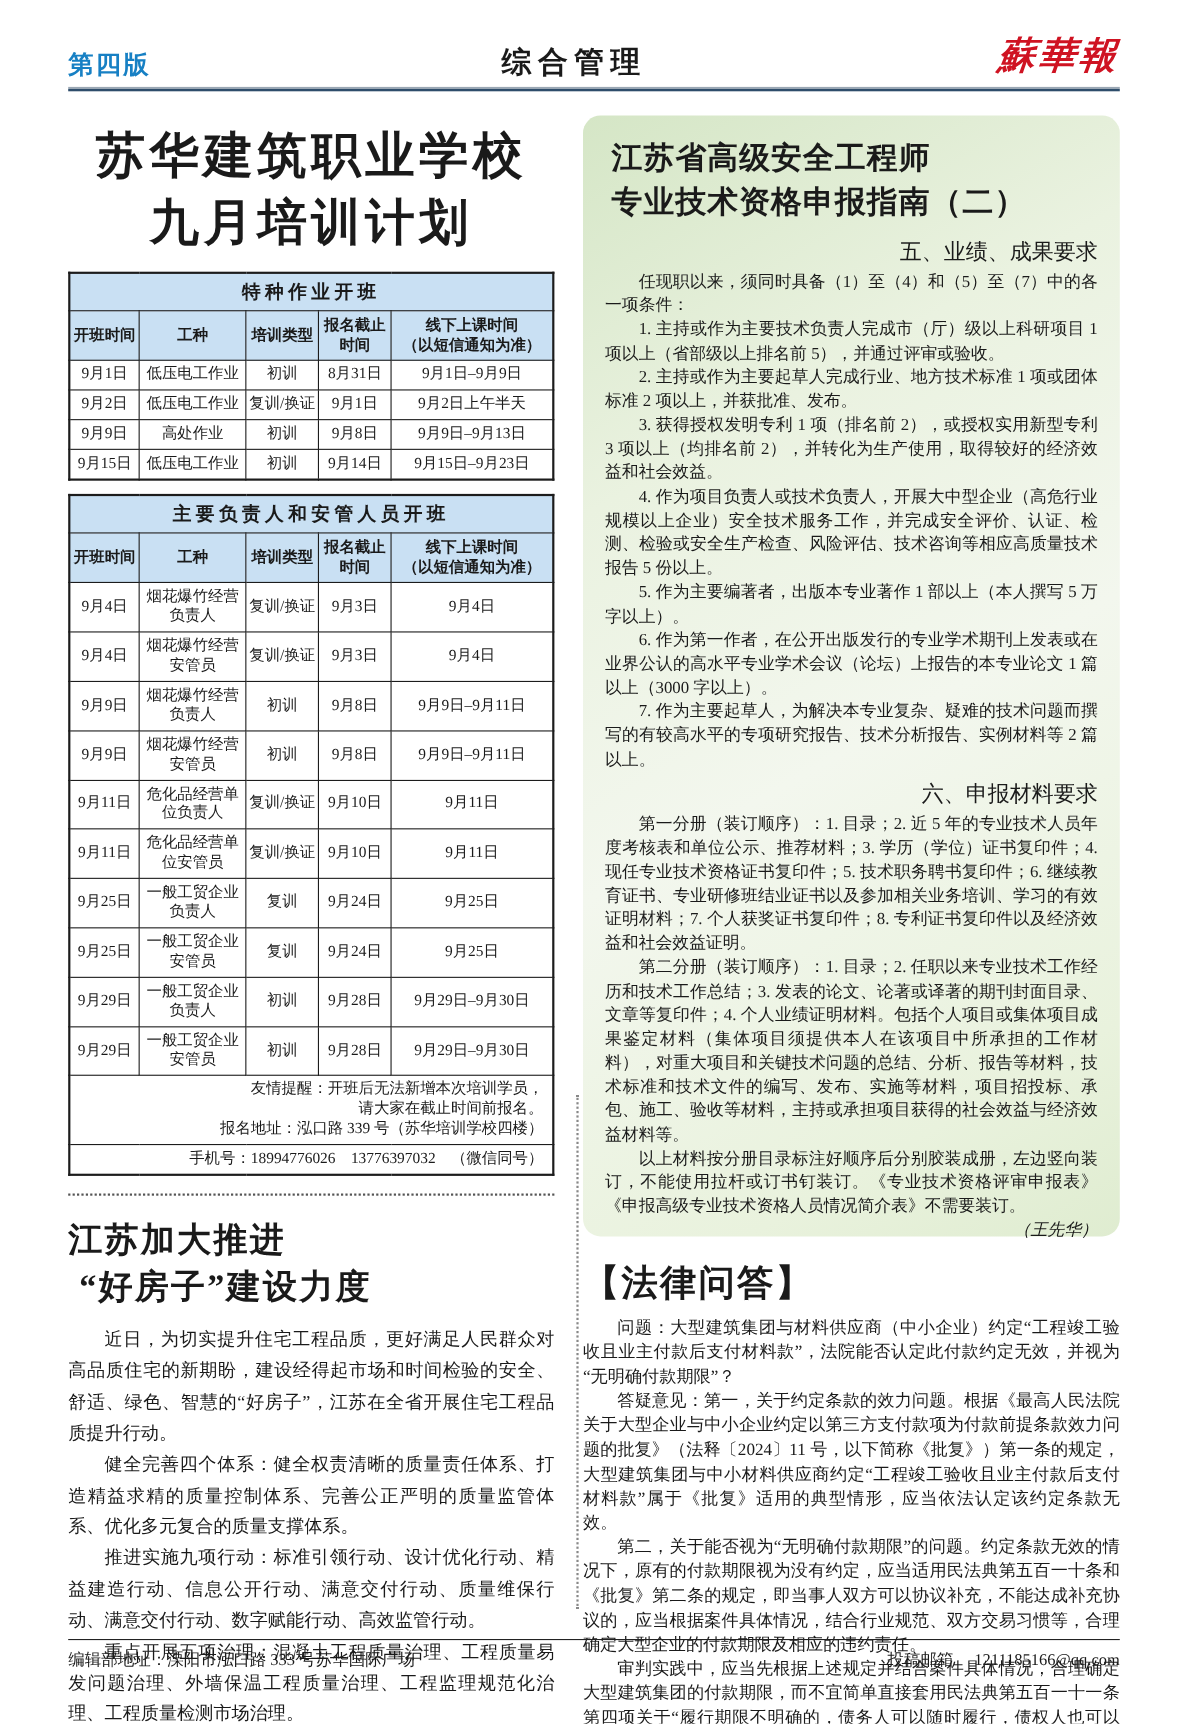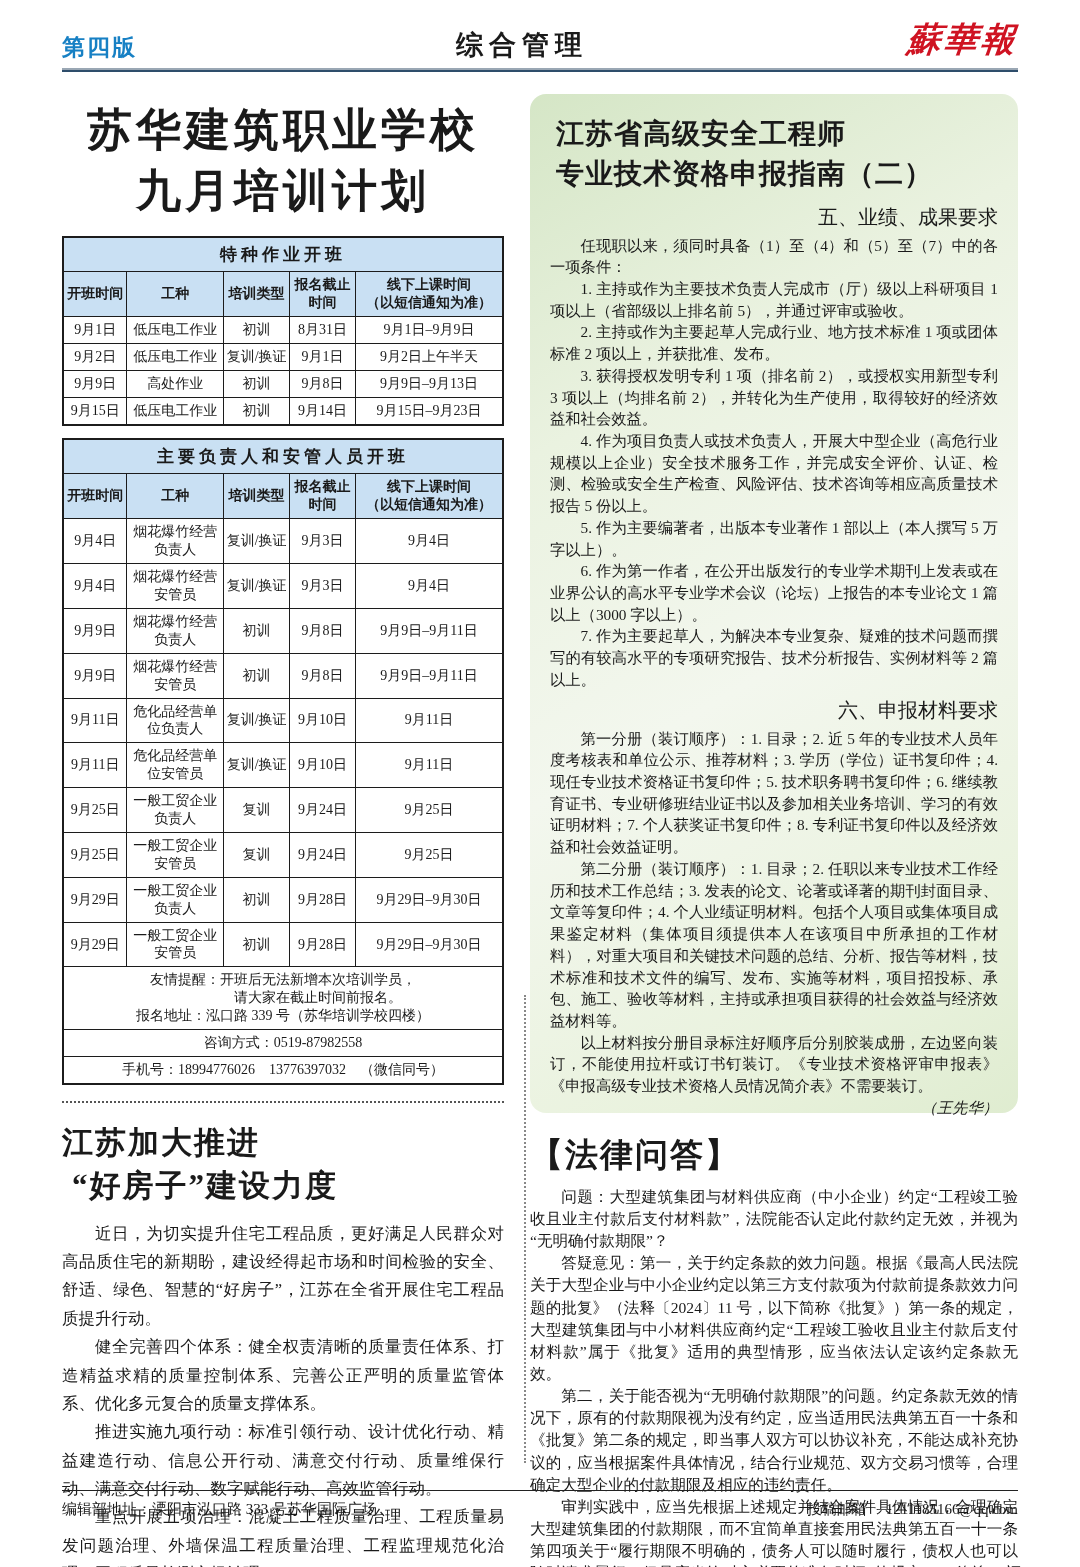--- a/index.html
+++ b/index.html
@@ -8,41 +8,41 @@
     --logo-red:#cf1322;
     --ink:#1a1a1a;
   }
   html,body{margin:0;padding:0;background:#ffffff;}
   body{
     width:1080px;height:1567px;
     font-family:"Liberation Serif", serif;
     color:var(--ink);
     position:relative;overflow:hidden;
   }
-  .page{position:relative;width:1080px;height:1567px;box-sizing:border-box;padding:15px 62px 0 62px;}
+  .page{position:relative;width:1080px;height:1567px;box-sizing:border-box;padding:26px 62px 0 62px;}
 
   
   .masthead{display:flex;justify-content:space-between;align-items:flex-end;height:48px;}
   .page-no{color:var(--accent);font-size:23px;font-weight:bold;font-family:"Liberation Sans",sans-serif;letter-spacing:2px;}
   .section-title{font-size:27px;font-weight:bold;letter-spacing:6px;font-family:"Liberation Sans",sans-serif;}
   .logo{color:var(--logo-red);font-size:34px;font-weight:bold;font-style:italic;transform:skewX(-6deg);letter-spacing:3px;font-family:"Liberation Serif",serif;}
   .masthead-rule{height:4px;margin-top:5px;background:linear-gradient(#9aa7b4 0 45%,#2e4d6b 45% 100%);}
 
   
   .columns{display:flex;gap:26px;margin-top:22px;}
   .col-left{width:442px;flex:0 0 442px;}
   .col-right{flex:1;min-width:0;}
 
   
   .train-title{margin:6px 0 14px 0;text-align:center;font-size:45px;line-height:1.35;font-weight:bold;letter-spacing:4px;}
   .dtable{width:100%;border-collapse:collapse;border:2px solid #1c1c1c;font-size:14px;margin-bottom:12px;}
   .dtable th,.dtable td{border:1px solid #1c1c1c;text-align:center;padding:4px 2px;line-height:1.28;}
   .dtable .band{background:var(--band);font-size:17px;font-weight:bold;letter-spacing:4px;padding:6px 0;font-family:"Liberation Sans",sans-serif;}
   .dtable thead .hcell{background:var(--band);font-weight:bold;font-family:"Liberation Sans",sans-serif;white-space:pre-line;font-size:14px;}
-  .dtable .note td{text-align:center;padding:4px 8px;white-space:pre-line;font-family:Liberation Serif, serif;}
+  .dtable .note td{text-align:right;padding:4px 8px;white-space:pre-line;font-family:Liberation Serif, serif;}
   .dotted-sep{border-top:2px dotted #555;margin:16px 0 18px 0;}
 
   
   .housing-title{margin:4px 0 12px 0;font-size:31px;line-height:1.4;font-weight:bold;letter-spacing:2px;}
   .housing-title .l2{padding-left:10px;}
   .para{margin:0;text-indent:2em;text-align:justify;font-size:16.5px;line-height:1.72;}
   .attr{font-style:italic;}
 
   
   .green-box{
@@ -251,23 +251,20 @@
               <td>9月29日–9月30日</td>
             </tr>
           </tbody>
         <tbody>
           <tr class="note">
             <td colspan="5">友情提醒：开班后无法新增本次培训学员，
 　　　　　请大家在截止时间前报名。
 报名地址：泓口路 339 号（苏华培训学校四楼）</td>
           </tr>
           <tr class="note">
-            <td colspan="5">咨询方式：0519-87982558</td>
-          </tr>
-          <tr class="note">
             <td colspan="5">手机号：18994776026　13776397032　（微信同号）</td>
           </tr>
         </tbody>
       </table>
 
       <div class="dotted-sep"></div>
 
       <h2 class="housing-title"><span class="l1">江苏加大推进</span><br><span class="l2">“好房子”建设力度</span></h2>
 
       <div>

